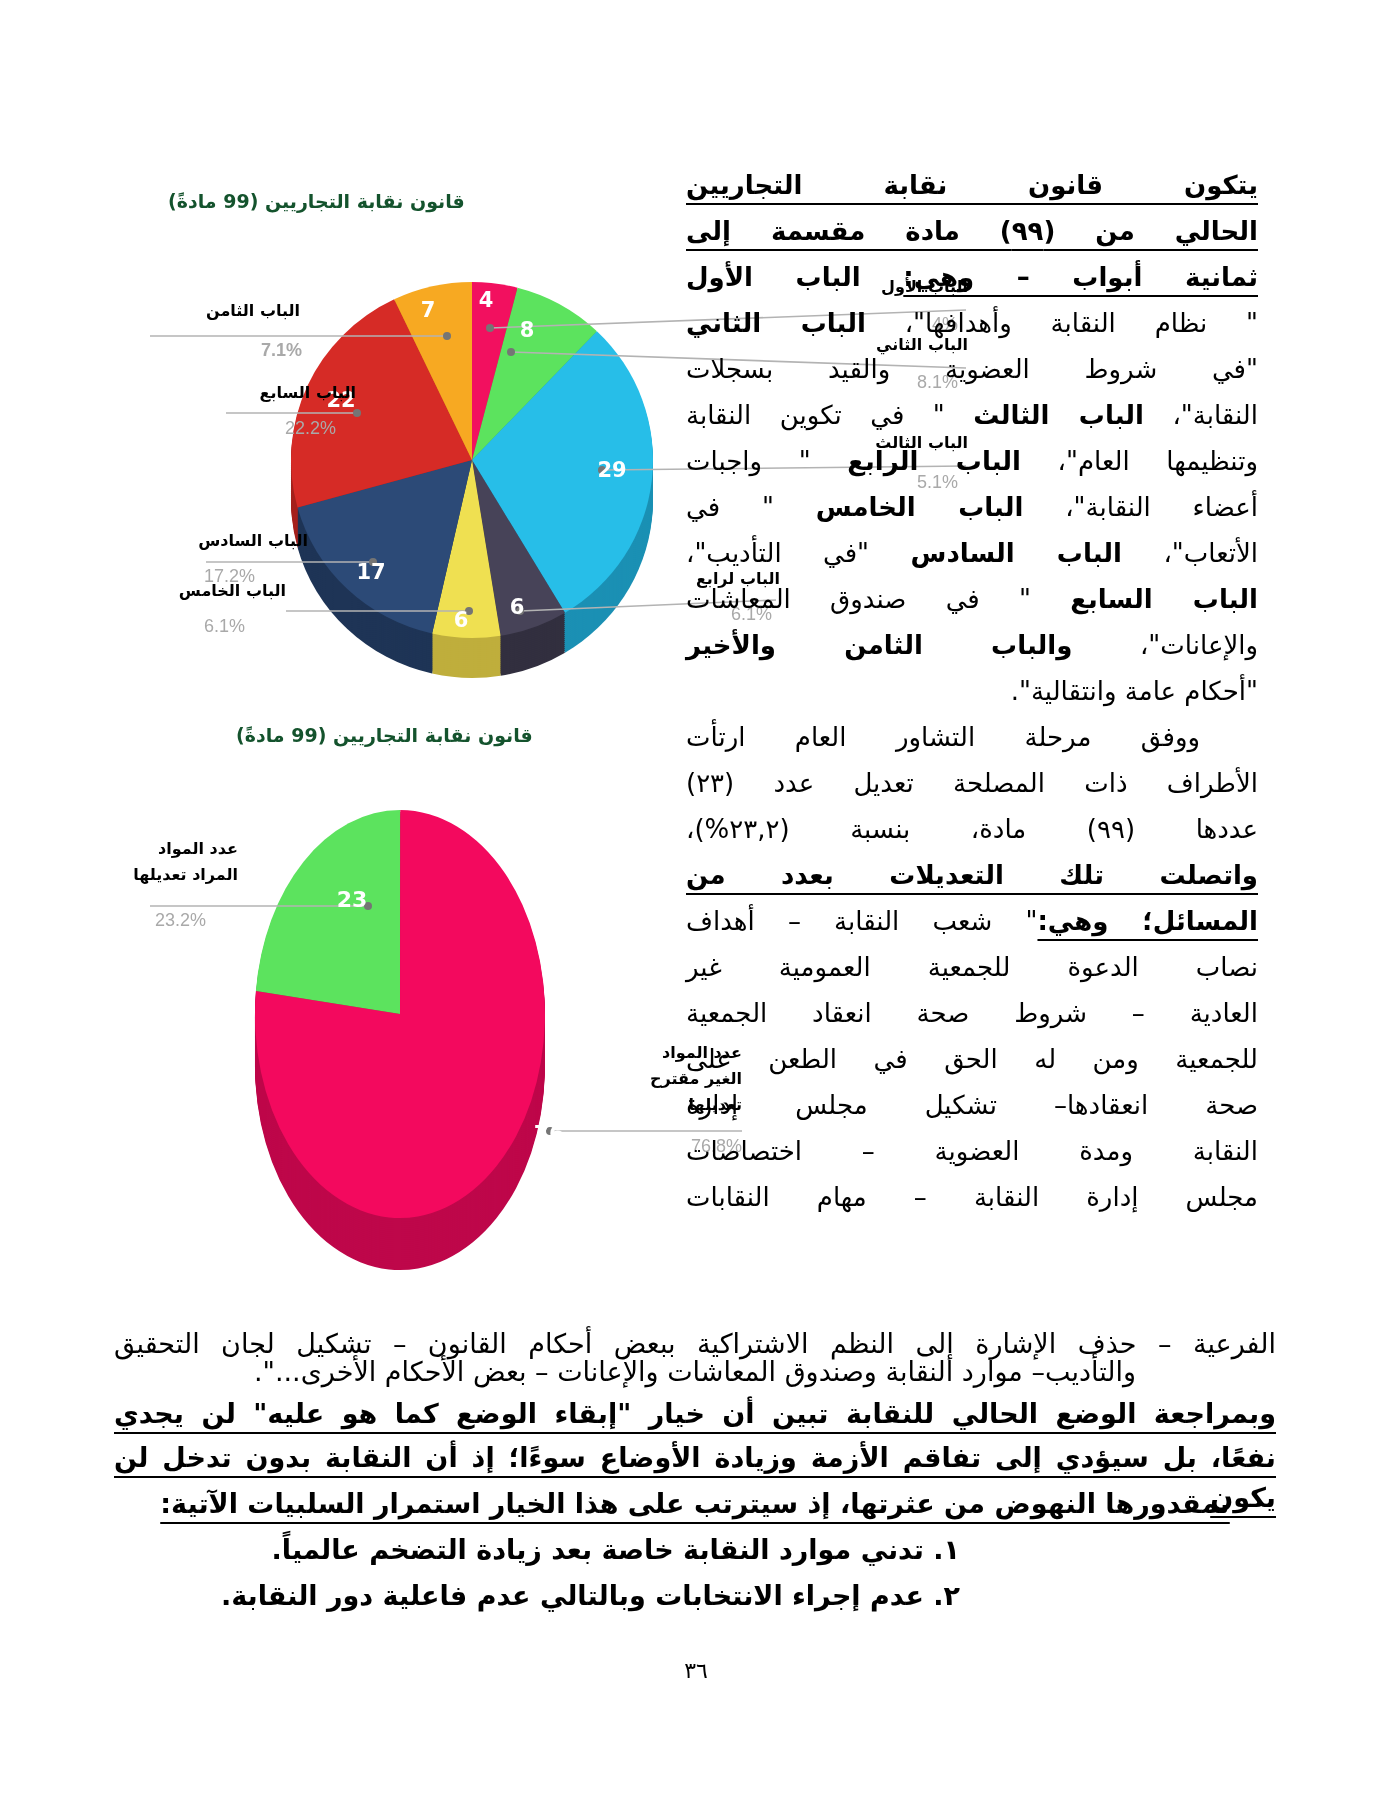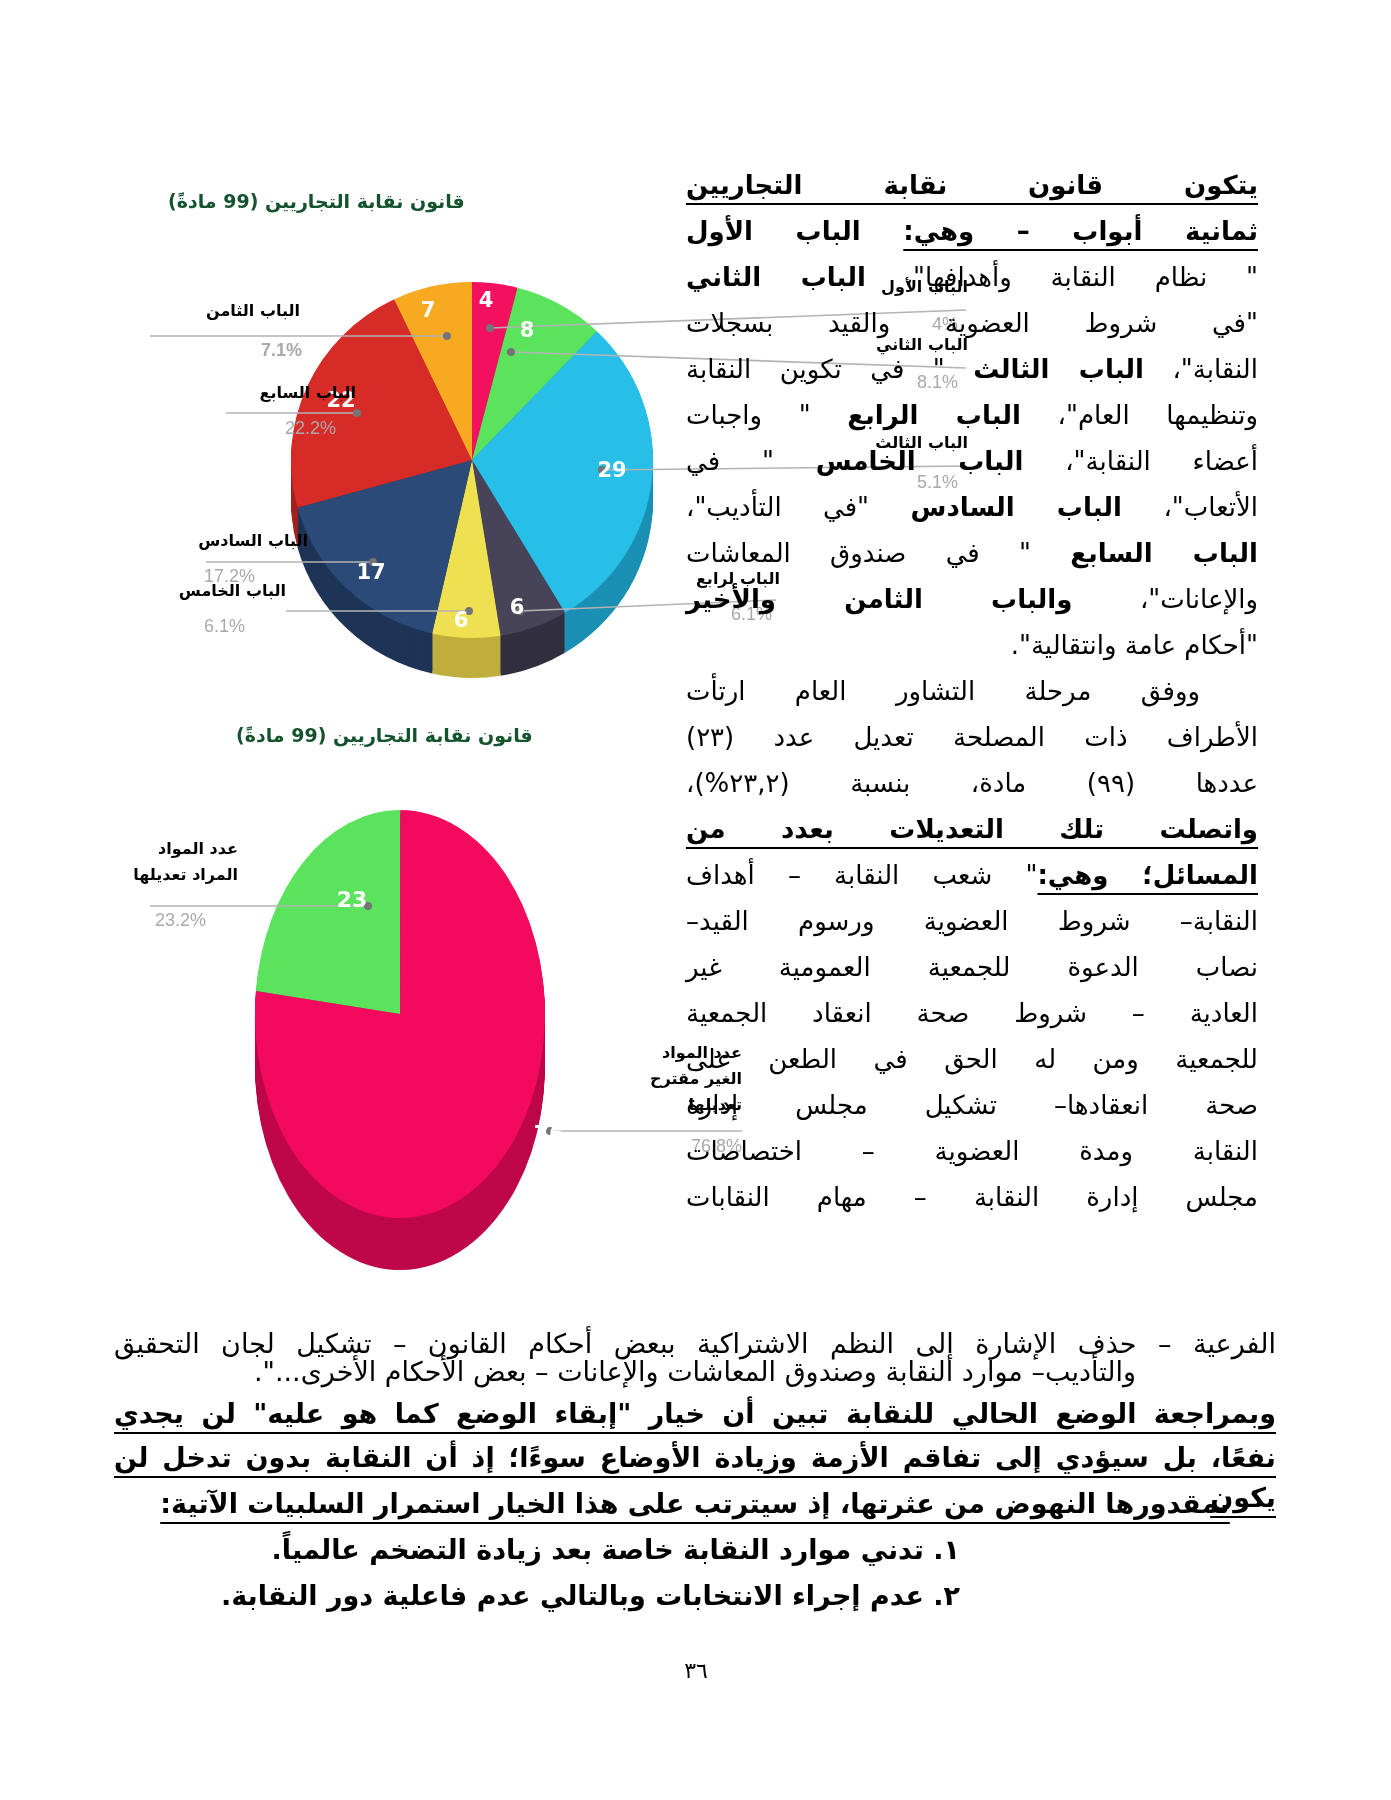--- a/index.html
+++ b/index.html
@@ -309,36 +309,36 @@
       <div class="co-name" style="left: 90px; top: 836px; width: 148px; text-align: right;">عدد المواد
 المراد تعديلها</div>
       <div class="co-pct" style="left: 155px; top: 910px; width: 110px; text-align: left;">23.2%</div>
       <div class="co-name" style="left: 614px; top: 1040px; width: 128px; text-align: right;">عدد المواد
 الغير مقترح
 تعديلها</div>
       <div class="co-pct" style="left: 614px; top: 1136px; width: 128px; text-align: right;">76.8%</div>
     </div>
   <div id="right-column">
       <div class="rc-line justify"><span class="b u">يتكون قانون نقابة التجاريين</span></div>
+      <div class="rc-line justify"><span class="b u">الحالي من (٩٩) مادة مقسمة إلى</span></div>
       <div class="rc-line justify"><span class="b u">ثمانية أبواب – وهي:</span><span class="b "> الباب الأول</span></div>
       <div class="rc-line justify"><span class="">" نظام النقابة وأهدافها"، </span><span class="b ">الباب الثاني</span></div>
       <div class="rc-line justify"><span class="">"في شروط العضوية والقيد بسجلات</span></div>
       <div class="rc-line justify"><span class="">النقابة"، </span><span class="b ">الباب الثالث</span><span class=""> " في تكوين النقابة</span></div>
       <div class="rc-line justify"><span class="">وتنظيمها العام"، </span><span class="b ">الباب الرابع</span><span class=""> " واجبات</span></div>
       <div class="rc-line justify"><span class="">أعضاء النقابة"، </span><span class="b ">الباب الخامس</span><span class=""> " في</span></div>
       <div class="rc-line justify"><span class="">الأتعاب"، </span><span class="b ">الباب السادس</span><span class=""> "في التأديب"،</span></div>
       <div class="rc-line justify"><span class="b ">الباب السابع</span><span class=""> " في صندوق المعاشات</span></div>
       <div class="rc-line justify"><span class="">والإعانات"، </span><span class="b ">والباب الثامن والأخير</span></div>
       <div class="rc-line right"><span class="">"أحكام عامة وانتقالية".</span></div>
       <div class="rc-line justify indent"><span class="">ووفق مرحلة التشاور العام ارتأت</span></div>
       <div class="rc-line justify"><span class="">الأطراف ذات المصلحة تعديل عدد (٢٣)</span></div>
       <div class="rc-line justify"><span class="">عددها (٩٩) مادة، بنسبة (٢٣,٢%)،</span></div>
       <div class="rc-line justify"><span class="b u">واتصلت تلك التعديلات بعدد من</span></div>
       <div class="rc-line justify"><span class="b u">المسائل؛ وهي:</span><span class="">" شعب النقابة – أهداف</span></div>
-      <div class="rc-line justify"><span class="">النقابة– شروط العضوية ورسوم القيد–</span></div>
       <div class="rc-line justify"><span class="">نصاب الدعوة للجمعية العمومية غير</span></div>
       <div class="rc-line justify"><span class="">العادية – شروط صحة انعقاد الجمعية</span></div>
       <div class="rc-line justify"><span class="">للجمعية ومن له الحق في الطعن على</span></div>
       <div class="rc-line justify"><span class="">صحة انعقادها– تشكيل مجلس إدارة</span></div>
       <div class="rc-line justify"><span class="">النقابة ومدة العضوية – اختصاصات</span></div>
       <div class="rc-line justify"><span class="">مجلس إدارة النقابة – مهام النقابات</span></div>
     </div>
   <div id="bottom-block">
       <div class="bl-line justify" style="top: 1308px; margin-top: 16px;"><span class="">الفرعية – حذف الإشارة إلى النظم الاشتراكية ببعض أحكام القانون – تشكيل لجان التحقيق</span></div>
       <div class="bl-line center" style="top: 1352px;"><span class="">والتأديب– موارد النقابة وصندوق المعاشات والإعانات – بعض الأحكام الأخرى...".</span></div>

